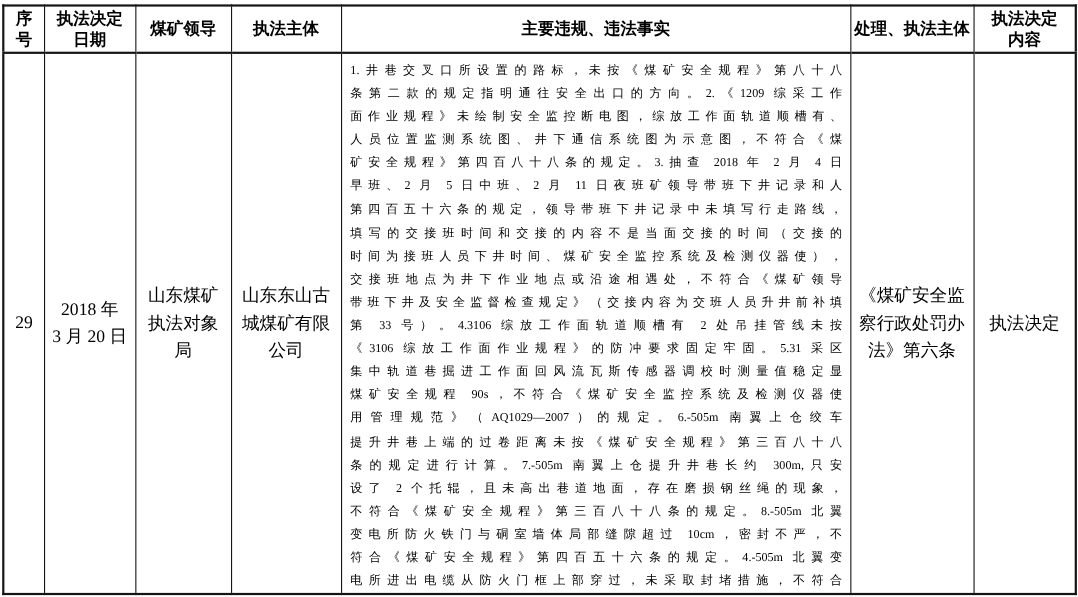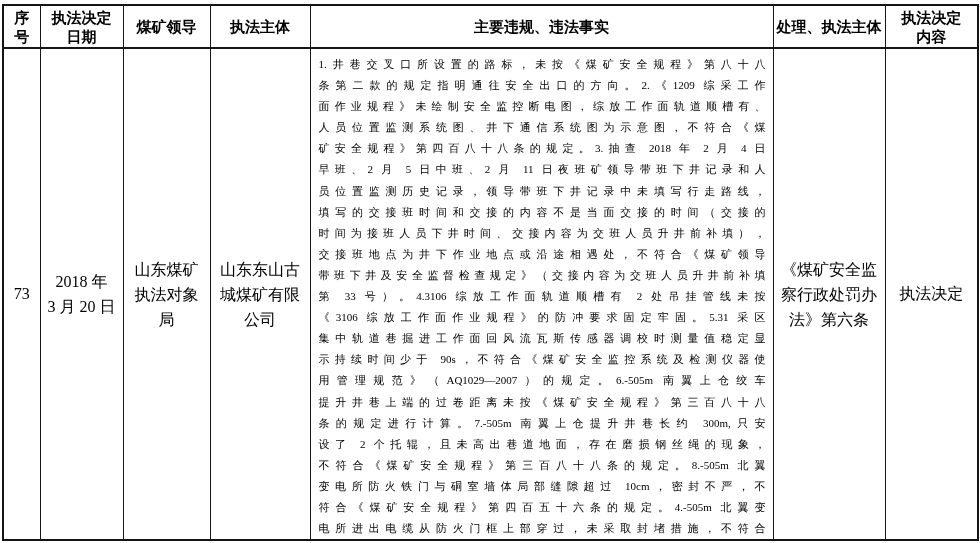--- a/index.html
+++ b/index.html
@@ -67,46 +67,46 @@
         <th>煤矿领导</th>
         <th>执法主体</th>
         <th>主要违规、违法事实</th>
         <th>处理、执法主体</th>
         <th>执法决定
 内容</th>
       </tr>
     </thead>
     <tbody>
       <tr>
-        <td>73</td>
+        <td>29</td>
         <td class="pre">2018 年
 3 月 20 日</td>
         <td class="pre">山东煤矿
 执法对象
 局</td>
         <td class="pre">山东东山古
 城煤矿有限
 公司</td>
         <td class="facts">
           <div>
               <div class="fact-line">1.井巷交叉口所设置的路标，未按《煤矿安全规程》第八十八</div>
               <div class="fact-line">条第二款的规定指明通往安全出口的方向。2.《1209 综采工作</div>
               <div class="fact-line">面作业规程》未绘制安全监控断电图，综放工作面轨道顺槽有、</div>
               <div class="fact-line">人员位置监测系统图、井下通信系统图为示意图，不符合《煤</div>
               <div class="fact-line">矿安全规程》第四百八十八条的规定。3.抽查 2018 年 2 月 4 日</div>
               <div class="fact-line">早班、2 月 5 日中班、2 月 11 日夜班矿领导带班下井记录和人</div>
-              <div class="fact-line">员位置监测历史记录，领导带班下井记录中未填写行走路线，</div>
+              <div class="fact-line">第四百五十六条的规定，领导带班下井记录中未填写行走路线，</div>
               <div class="fact-line">填写的交接班时间和交接的内容不是当面交接的时间（交接的</div>
-              <div class="fact-line">时间为接班人员下井时间、交接内容为交班人员升井前补填），</div>
+              <div class="fact-line">时间为接班人员下井时间、煤矿安全监控系统及检测仪器使），</div>
               <div class="fact-line">交接班地点为井下作业地点或沿途相遇处，不符合《煤矿领导</div>
               <div class="fact-line">带班下井及安全监督检查规定》（交接内容为交班人员升井前补填</div>
               <div class="fact-line">第 33 号）。4.3106 综放工作面轨道顺槽有 2 处吊挂管线未按</div>
               <div class="fact-line">《3106 综放工作面作业规程》的防冲要求固定牢固。5.31 采区</div>
               <div class="fact-line">集中轨道巷掘进工作面回风流瓦斯传感器调校时测量值稳定显</div>
-              <div class="fact-line">示持续时间少于 90s，不符合《煤矿安全监控系统及检测仪器使</div>
+              <div class="fact-line">煤矿安全规程 90s，不符合《煤矿安全监控系统及检测仪器使</div>
               <div class="fact-line">用管理规范》（AQ1029—2007）的规定。6.-505m 南翼上仓绞车</div>
               <div class="fact-line">提升井巷上端的过卷距离未按《煤矿安全规程》第三百八十八</div>
               <div class="fact-line">条的规定进行计算。7.-505m 南翼上仓提升井巷长约 300m,只安</div>
               <div class="fact-line">设了 2 个托辊，且未高出巷道地面，存在磨损钢丝绳的现象，</div>
               <div class="fact-line">不符合《煤矿安全规程》第三百八十八条的规定。8.-505m 北翼</div>
               <div class="fact-line">变电所防火铁门与硐室墙体局部缝隙超过 10cm，密封不严，不</div>
               <div class="fact-line">符合《煤矿安全规程》第四百五十六条的规定。4.-505m 北翼变</div>
               <div class="fact-line">电所进出电缆从防火门框上部穿过，未采取封堵措施，不符合</div>
             </div>
         </td>

